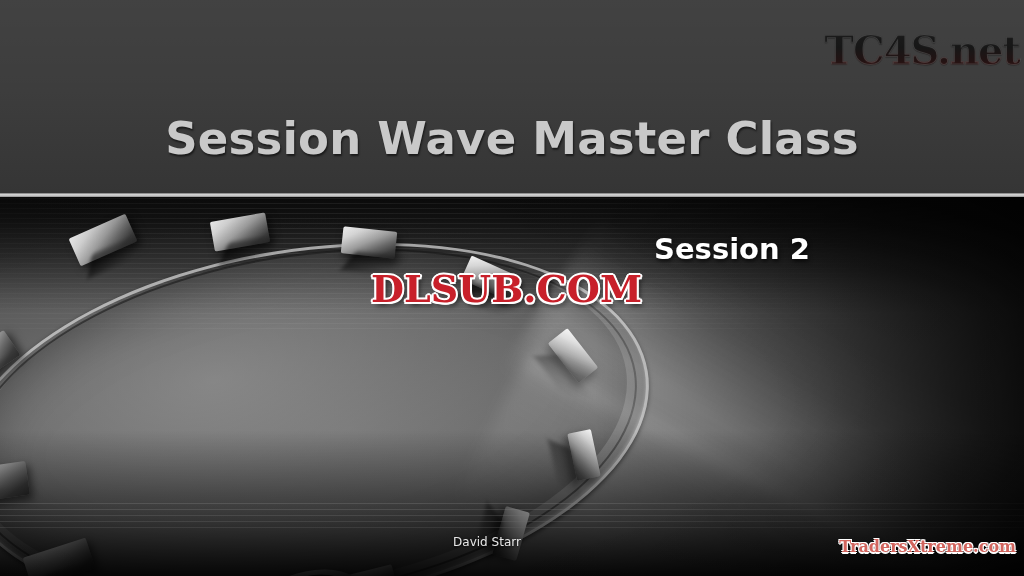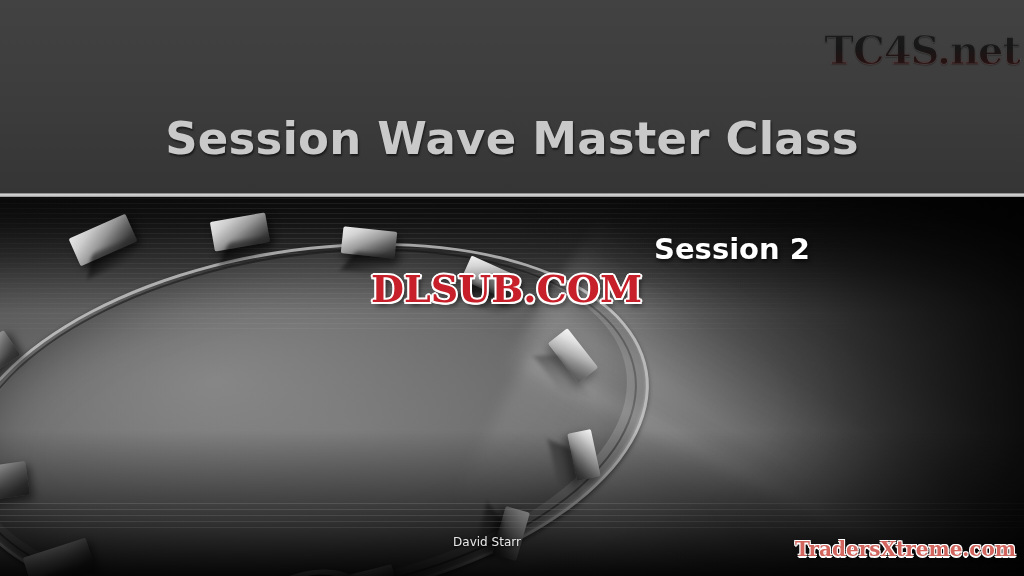--- a/index.html
+++ b/index.html
@@ -319,21 +319,21 @@
       -2px 0 0 #ffffff,
        2px 0 0 #ffffff,
        3px 4px 5px rgba(0,0,0,.55);
   }
 
   .wm-tx {
     position: absolute;
     right: 8px;
     top: 537px;
     z-index: 70;
-    font-size: 20px;
+    font-size: 16px;
     font-weight: bold;
     font-family: "DejaVu Serif", serif;
     color: #d2655e;
     white-space: nowrap;
     text-shadow:
       -1px -1px 0 #ffffff,
        1px -1px 0 #ffffff,
       -1px  1px 0 #ffffff,
        1px  1px 0 #ffffff,
        0 -1.5px 0 #ffffff,

